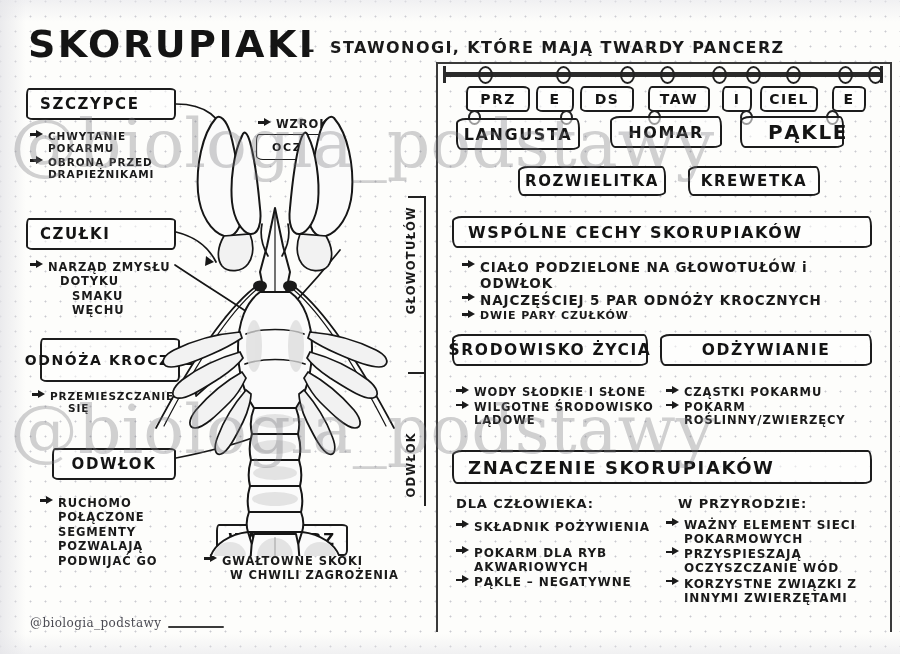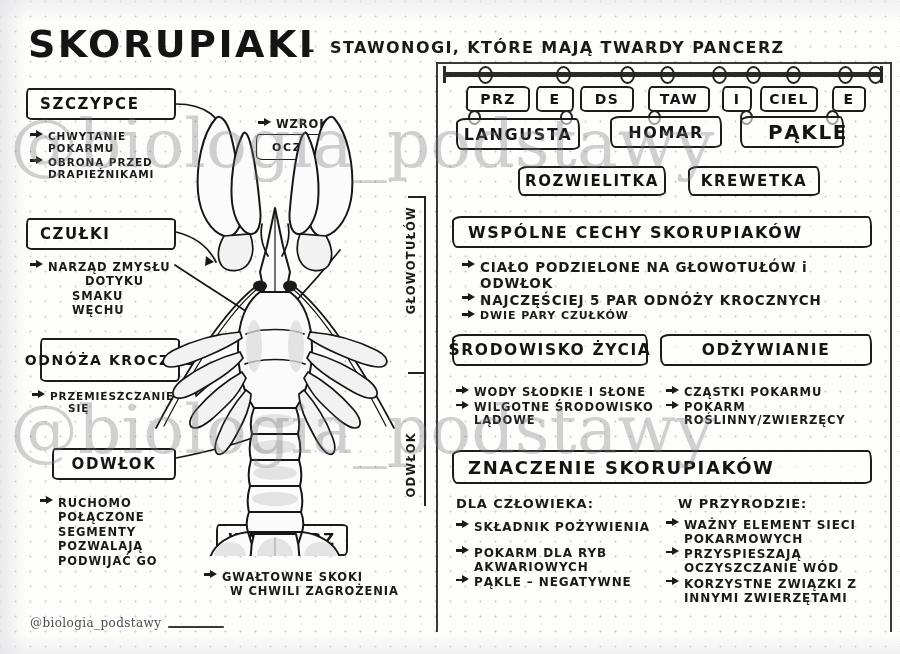--- a/index.html
+++ b/index.html
@@ -315,21 +315,21 @@
   </div>
 
   <div class="hbox" style="left:26px;top:218px;width:150px;height:32px;justify-content:flex-start;padding-left:12px;">
     <span class="lbl" style="font-size:15px;">CZUŁKI</span>
   </div>
   <div class="bullets" style="left:30px;top:260px;width:170px;">
     <div class="bullet">
       <span class="arrow"></span>
       <span class="hand txt" style="font-size:11.5px;line-height:1.25;">
         <span>NARZĄD ZMYSŁU</span>
-        <span class="sub" style="margin-left:37px;">DOTYKU</span>
+        <span class="sub" style="margin-left:12px;">DOTYKU</span>
         <span class="sub" style="margin-left:24px;">SMAKU</span>
         <span class="sub" style="margin-left:24px;">WĘCHU</span>
       </span>
     </div>
   </div>
 
   <div class="hbox" style="left:40px;top:338px;width:140px;height:44px;flex-direction:column;">
     <span class="lbl" style="font-size:14px;line-height:1.15;text-align:center;">ODNÓŻA KROCZNE</span>
   </div>
   <div class="bullets" style="left:32px;top:390px;width:160px;">
@@ -352,21 +352,21 @@
         <span>RUCHOMO POŁĄCZONE</span>
         <span class="sub">SEGMENTY POZWALAJĄ</span>
         <span class="sub">PODWIJAĆ GO</span>
       </span>
     </div>
   </div>
 
   <div class="hbox" style="left:216px;top:524px;width:132px;height:32px;">
     <span class="lbl" style="font-size:15px;">WACHLARZ</span>
   </div>
-  <div class="bullets" style="left:204px;top:570px;width:200px;">
+  <div class="bullets" style="left:204px;top:554px;width:200px;">
     <div class="bullet">
       <span class="arrow"></span>
       <span class="hand txt" style="font-size:11.5px;line-height:1.25;">
         <span>GWAŁTOWNE SKOKI</span>
         <span class="sub" style="margin-left:8px;">W CHWILI ZAGROŻENIA</span>
       </span>
     </div>
   </div>
 
   <div class="bullet" style="position:absolute;left:258px;top:118px;">

